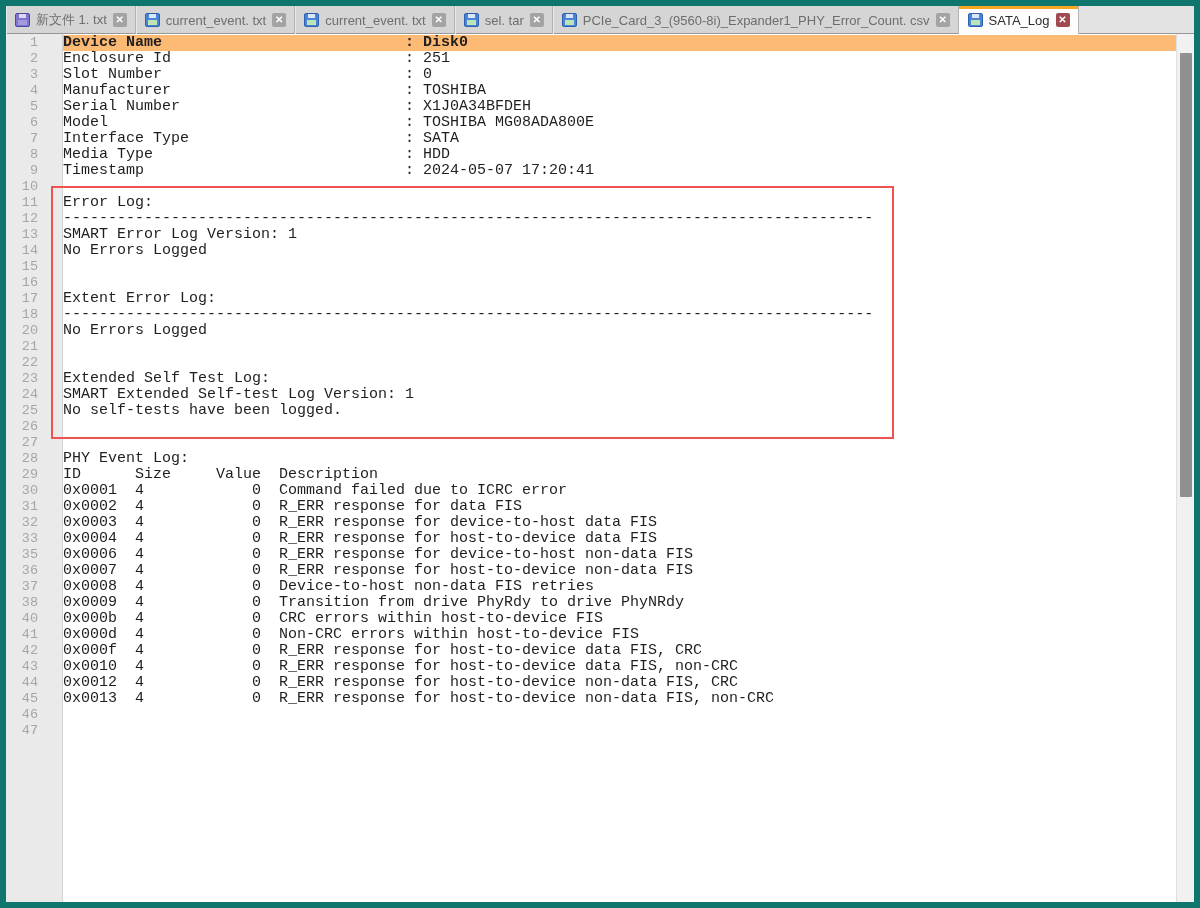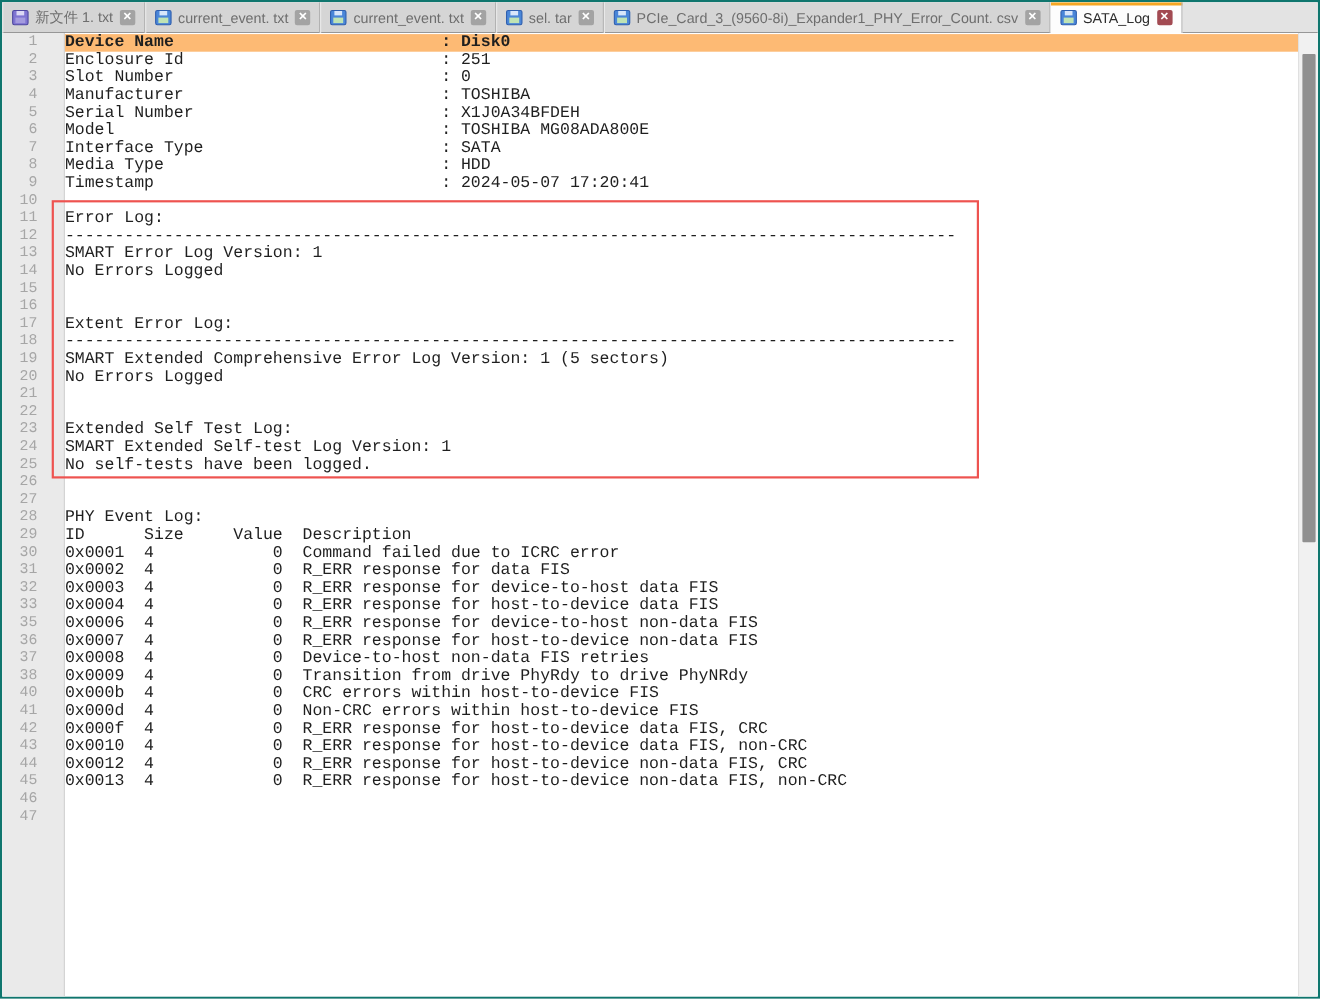--- a/index.html
+++ b/index.html
@@ -1,19 +1,19 @@
 <!DOCTYPE html>
 <html><head>
 <meta charset="utf-8">
 <style>
   * { margin:0; padding:0; box-sizing:border-box; }
   html,body { width:1200px; height:908px; background:#d8d8d8; font-family:"Liberation Sans",sans-serif; }
   #window {
     position:relative; width:1200px; height:908px;
-    border:2px solid #0f766e; background:#ffffff; overflow:hidden;
+    border:6px solid #0f766e; background:#ffffff; overflow:hidden;
   }
   
   #tabbar {
     display:flex; height:28px; background:#e3e3e3;
     box-shadow: inset 0 -1px 0 #979797;
   }
   .tab {
     display:flex; align-items:center; gap:6px; padding:0 9px;
     font-size:13px; color:#6e6e6e; background:#d5d5d5; white-space:nowrap;
     box-shadow: inset -1px 0 0 #b2b2b2, inset 1px 0 0 #e9e9e9, inset 0 -1px 0 #979797;
@@ -132,21 +132,20 @@
         <div class="line"><span class="num">9</span><span class="gap"></span><span class="text">Timestamp                             : 2024-05-07 17:20:41</span></div>
         <div class="line"><span class="num">10</span><span class="gap"></span><span class="text"></span></div>
         <div class="line"><span class="num">11</span><span class="gap"></span><span class="text">Error Log:</span></div>
         <div class="line"><span class="num">12</span><span class="gap"></span><span class="text">------------------------------------------------------------------------------------------</span></div>
         <div class="line"><span class="num">13</span><span class="gap"></span><span class="text">SMART Error Log Version: 1</span></div>
         <div class="line"><span class="num">14</span><span class="gap"></span><span class="text">No Errors Logged</span></div>
         <div class="line"><span class="num">15</span><span class="gap"></span><span class="text"></span></div>
         <div class="line"><span class="num">16</span><span class="gap"></span><span class="text"></span></div>
         <div class="line"><span class="num">17</span><span class="gap"></span><span class="text">Extent Error Log:</span></div>
         <div class="line"><span class="num">18</span><span class="gap"></span><span class="text">------------------------------------------------------------------------------------------</span></div>
-        <div class="line"><span class="num">19</span><span class="gap"></span><span class="text">SMART Extended Comprehensive Error Log Version: 1 (5 sectors)</span></div>
         <div class="line"><span class="num">20</span><span class="gap"></span><span class="text">No Errors Logged</span></div>
         <div class="line"><span class="num">21</span><span class="gap"></span><span class="text"></span></div>
         <div class="line"><span class="num">22</span><span class="gap"></span><span class="text"></span></div>
         <div class="line"><span class="num">23</span><span class="gap"></span><span class="text">Extended Self Test Log:</span></div>
         <div class="line"><span class="num">24</span><span class="gap"></span><span class="text">SMART Extended Self-test Log Version: 1</span></div>
         <div class="line"><span class="num">25</span><span class="gap"></span><span class="text">No self-tests have been logged.</span></div>
         <div class="line"><span class="num">26</span><span class="gap"></span><span class="text"></span></div>
         <div class="line"><span class="num">27</span><span class="gap"></span><span class="text"></span></div>
         <div class="line"><span class="num">28</span><span class="gap"></span><span class="text">PHY Event Log:</span></div>
         <div class="line"><span class="num">29</span><span class="gap"></span><span class="text">ID      Size     Value  Description</span></div>

